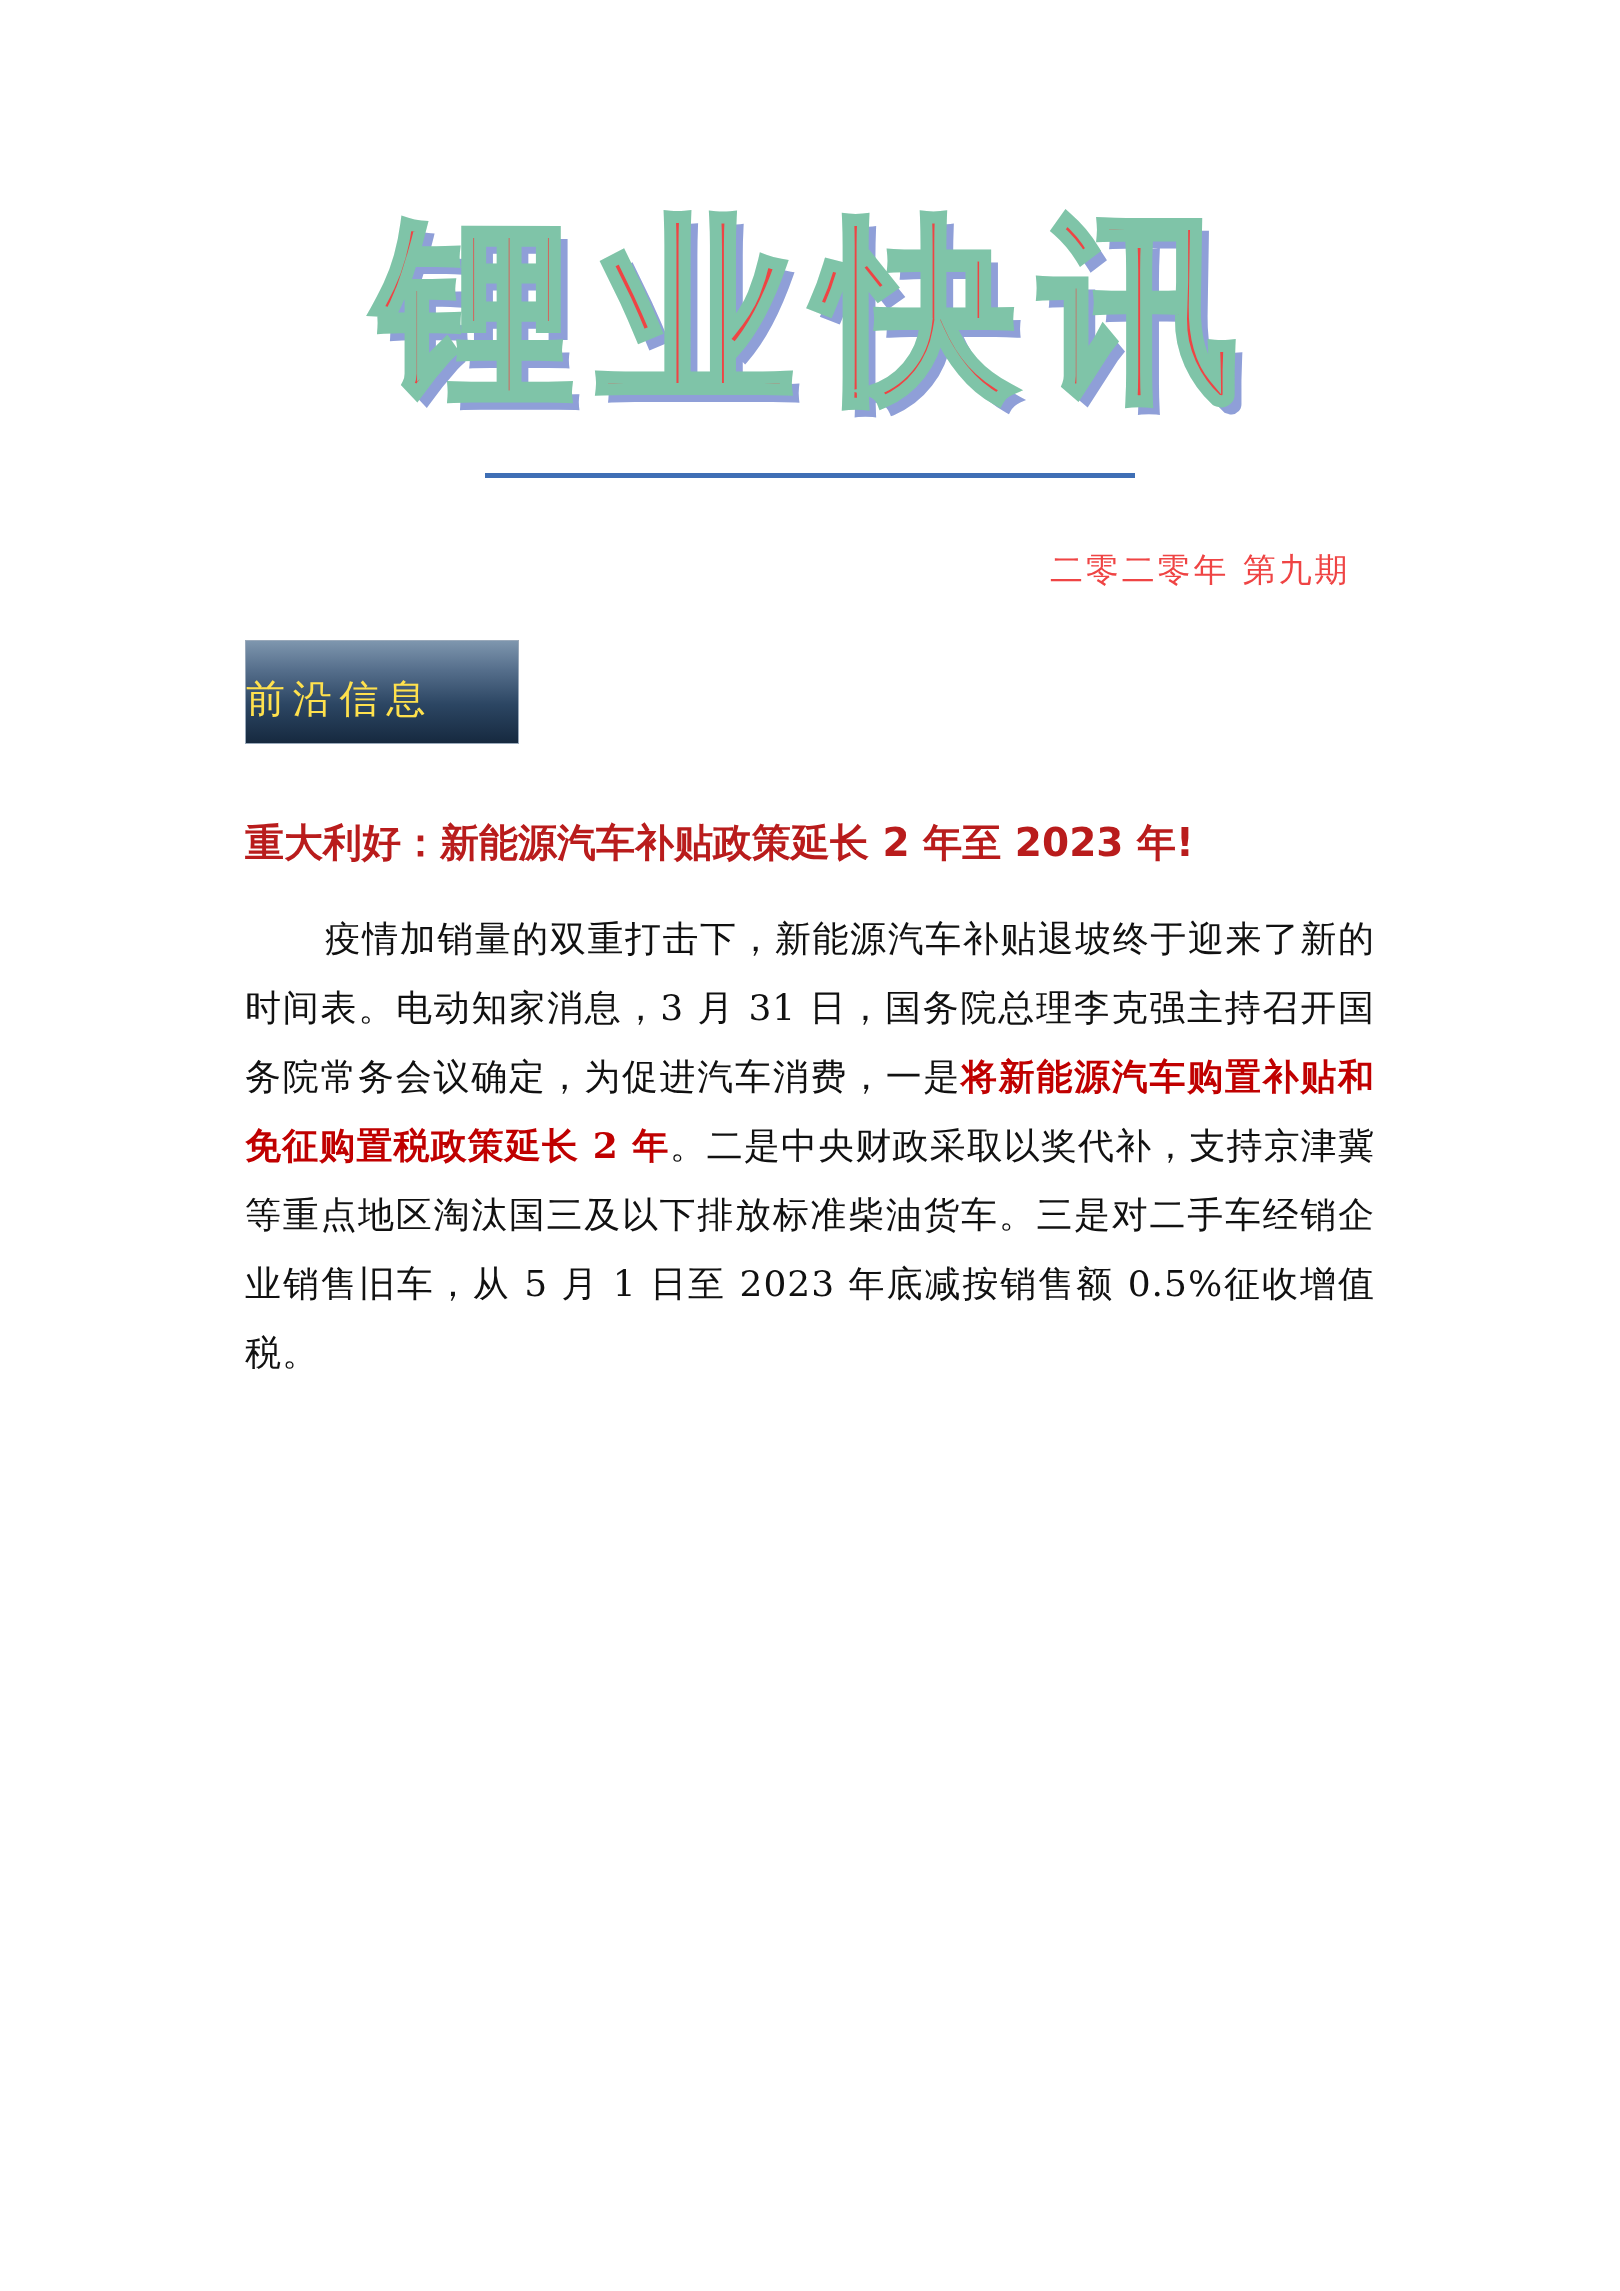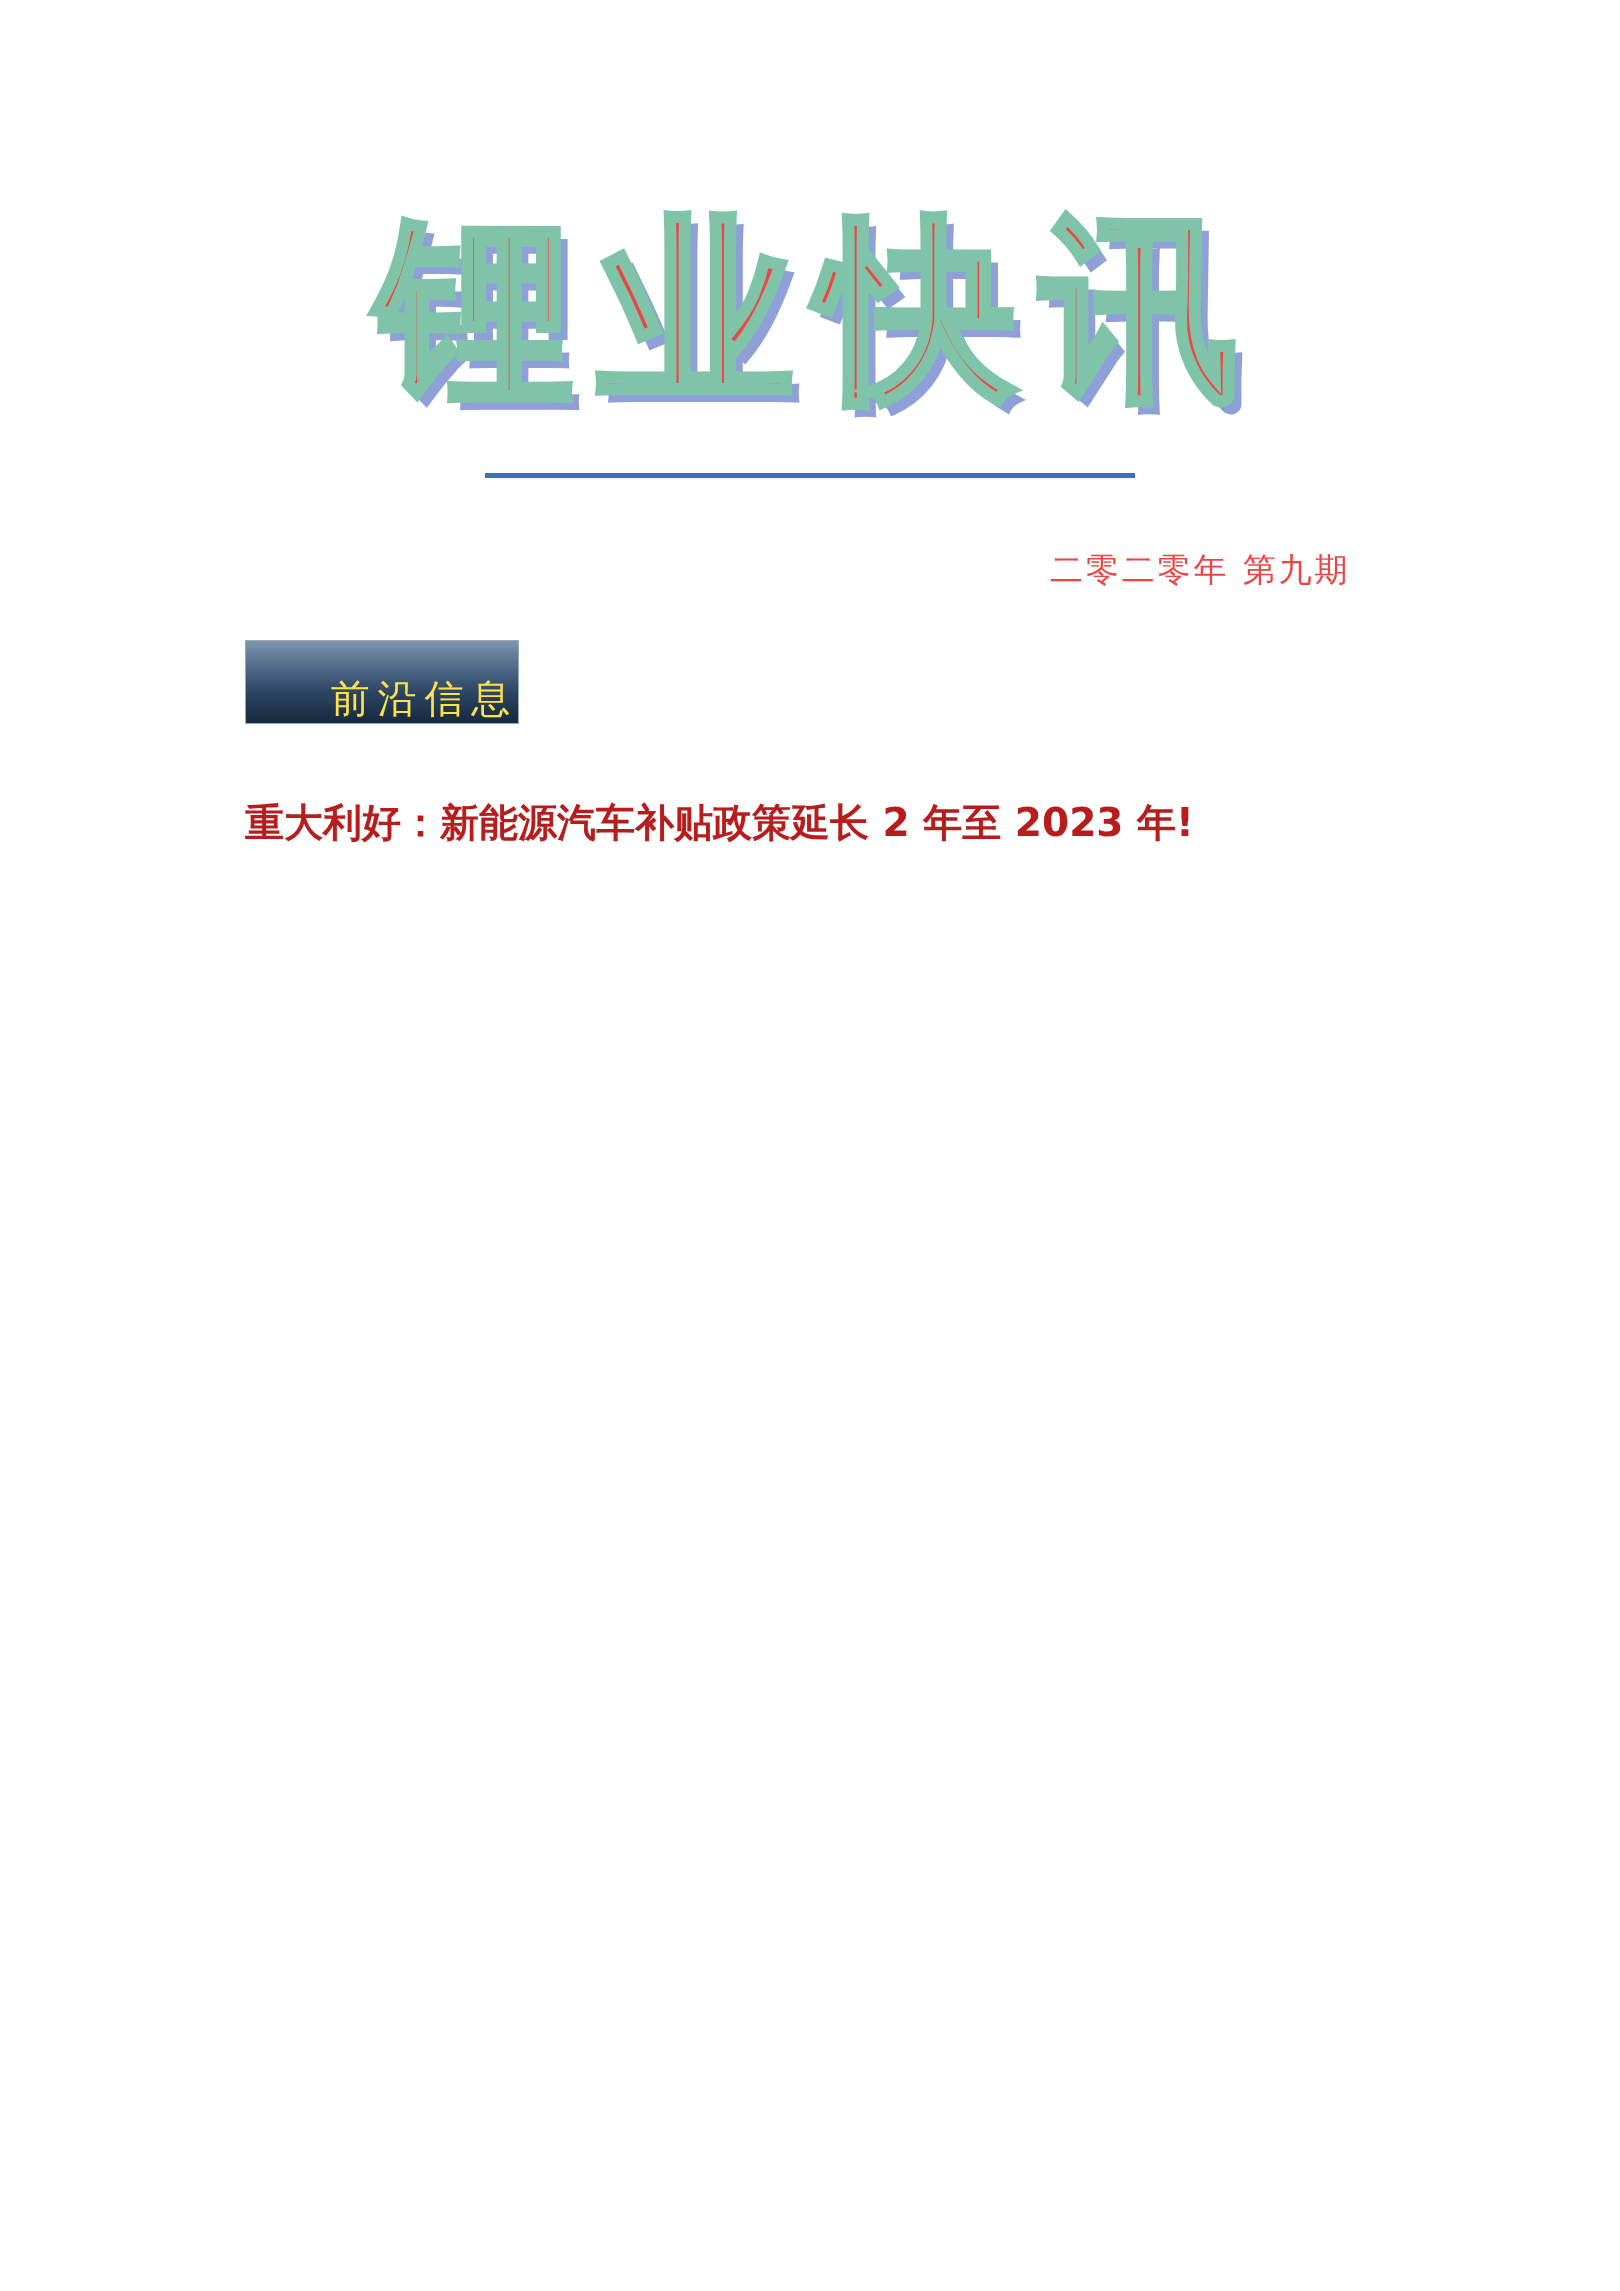--- a/index.html
+++ b/index.html
@@ -66,23 +66,23 @@
   }
 
   
   .section-badge-wrap {
     margin-top: 47px;
     padding-left: 0px;
   }
   .section-badge {
     display: inline-block;
     width: 274px;
-    height: 84px;
+    height: 104px;
     line-height: 116px;
-    text-align: right;
+    text-align: left;
     font-family: "DejaVu Serif", "Liberation Serif", serif;
     font-size: 39px;
     letter-spacing: 7.8px;
     color: #ffe14d;
     background: linear-gradient(to bottom, #7e96ae 0%, #566f8c 28%, #2c4663 62%, #16293f 100%);
     border: 1px solid #9aa9ba;
     box-sizing: border-box;
   }
 
   
@@ -121,15 +121,18 @@
   </div>
 
   <div class="issue-line">二零二零年  第九期</div>
 
   <div class="section-badge-wrap">
     <div class="section-badge">前沿信息</div>
   </div>
 
   <h1 class="headline">重大利好：新能源汽车补贴政策延长 2 年至 2023 年!</h1>
 
+  <div class="body-text">
+    <span class="indent"></span><span>疫情加销量的双重打击下，新能源汽车补贴退坡终于迎来了新的时间表。电动知家消息，3 月 31 日，国务院总理李克强主持召开国务院常务会议确定，为促进汽车消费，一是</span><span class="hl-red">将新能源汽车购置补贴和免征购置税政策延长 2 年</span><span>。二是中央财政采取以奖代补，支持京津冀等重点地区淘汰国三及以下排放标准柴油货车。三是对二手车经销企业销售旧车，从 5 月 1 日至 2023 年底减按销售额 0.5%征收增值税。</span>
+  </div>
 
 </div>
 
 
 </body></html>

